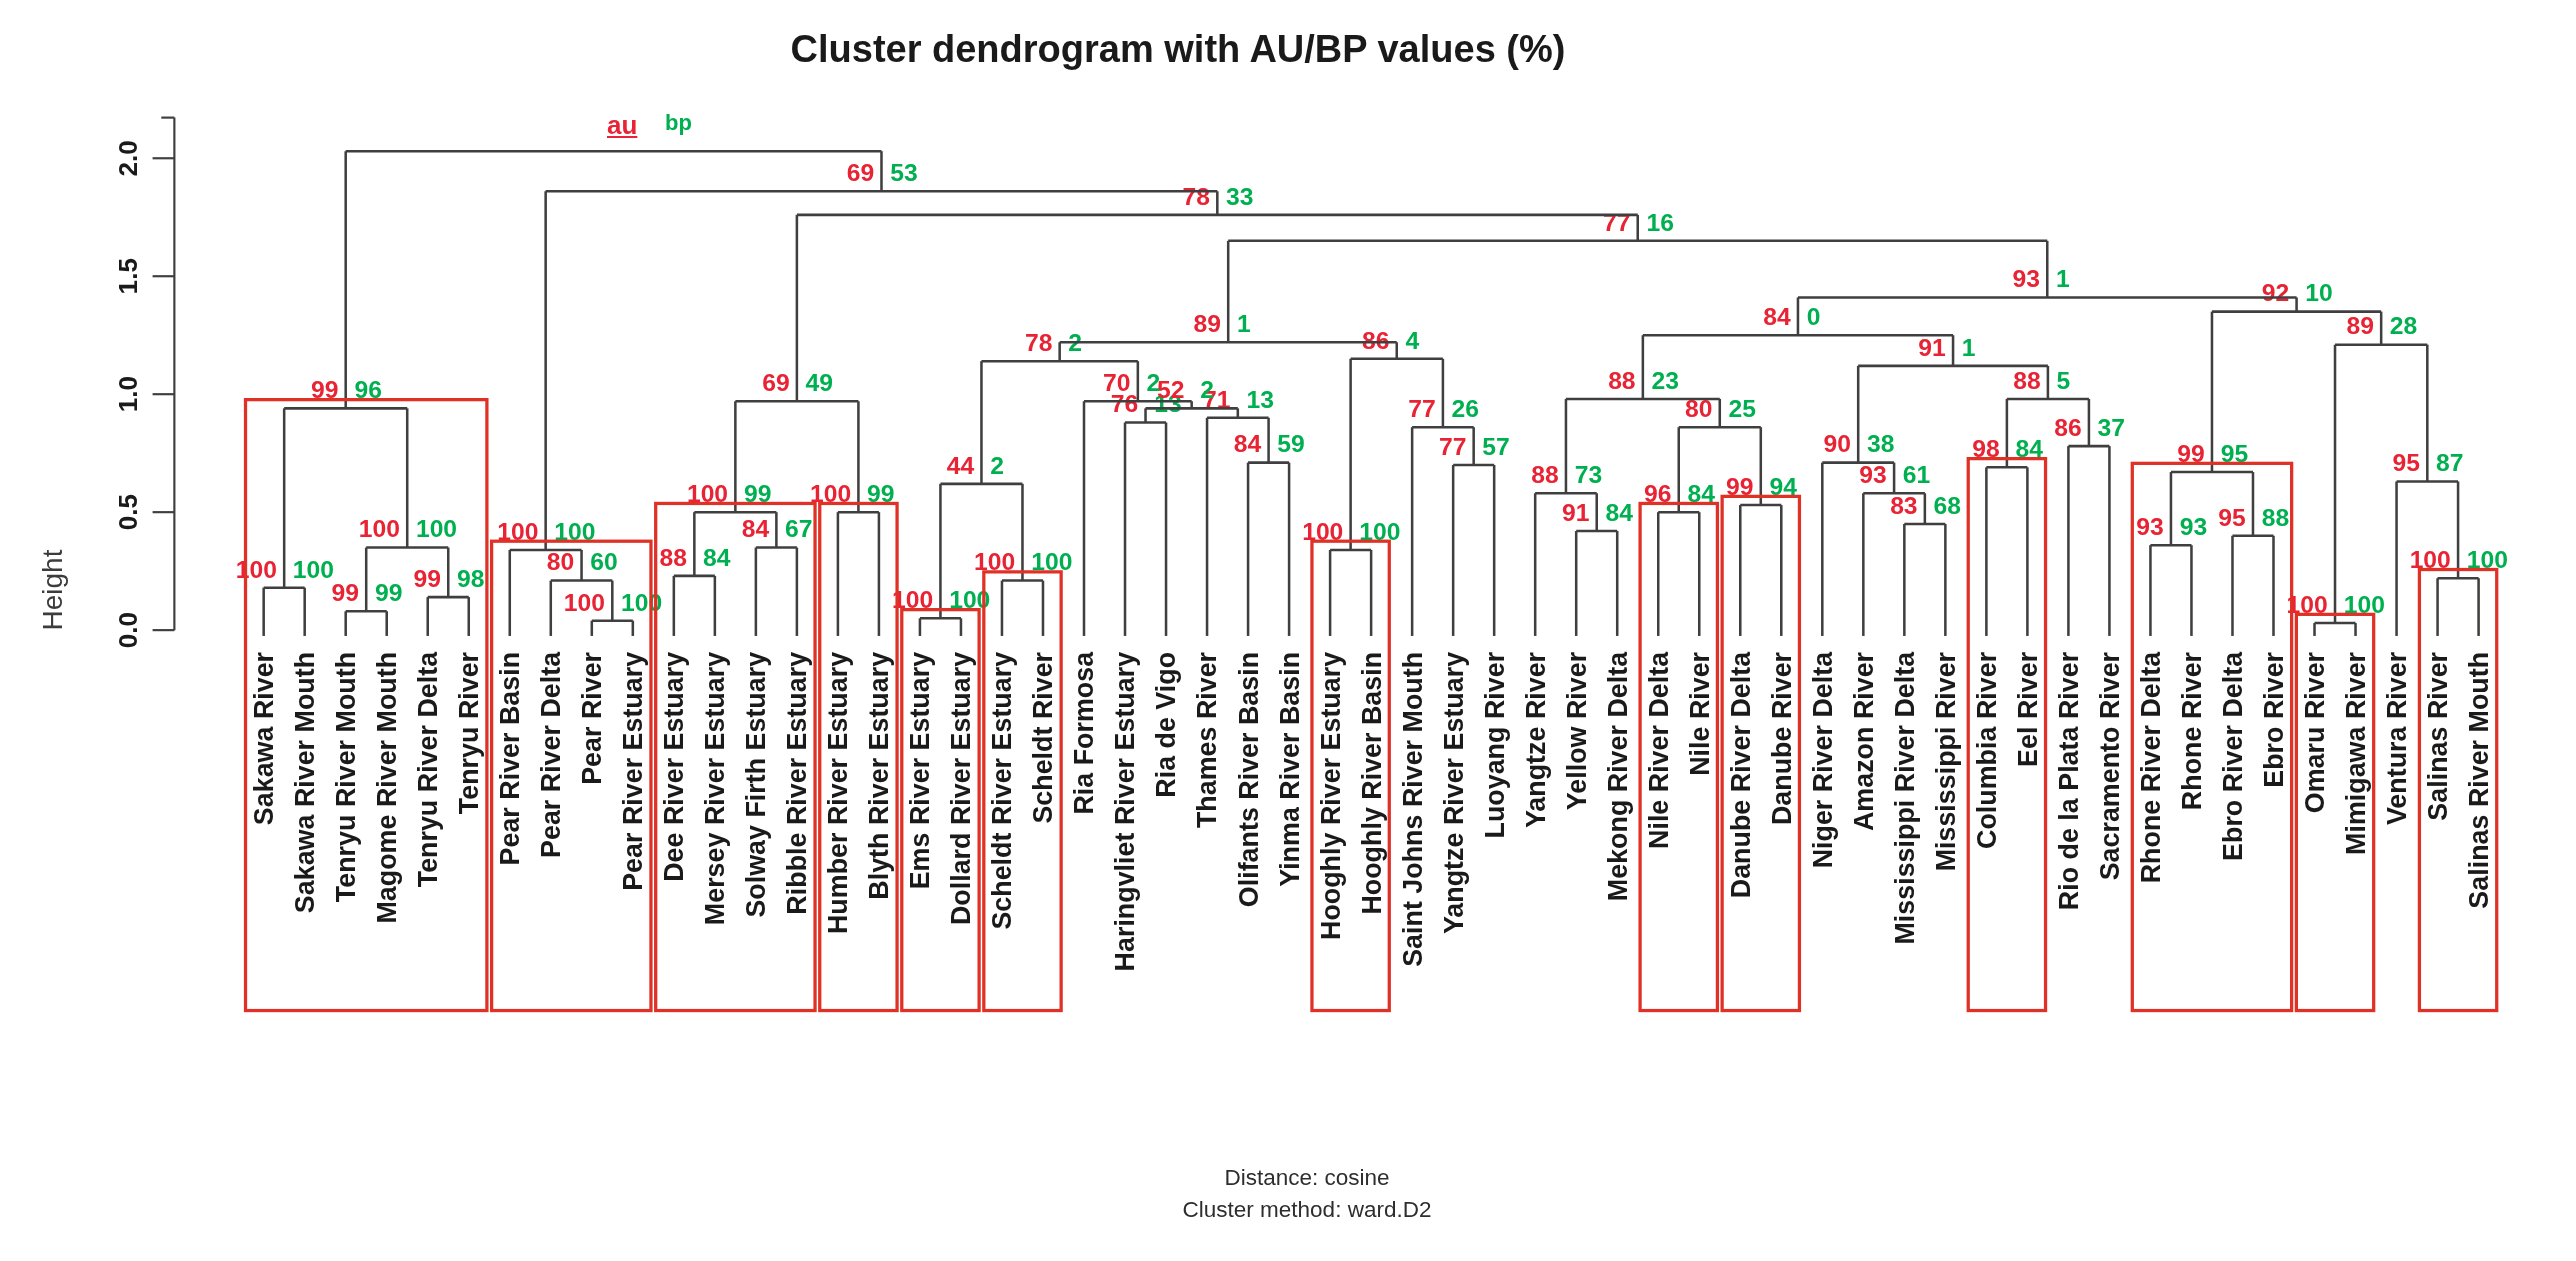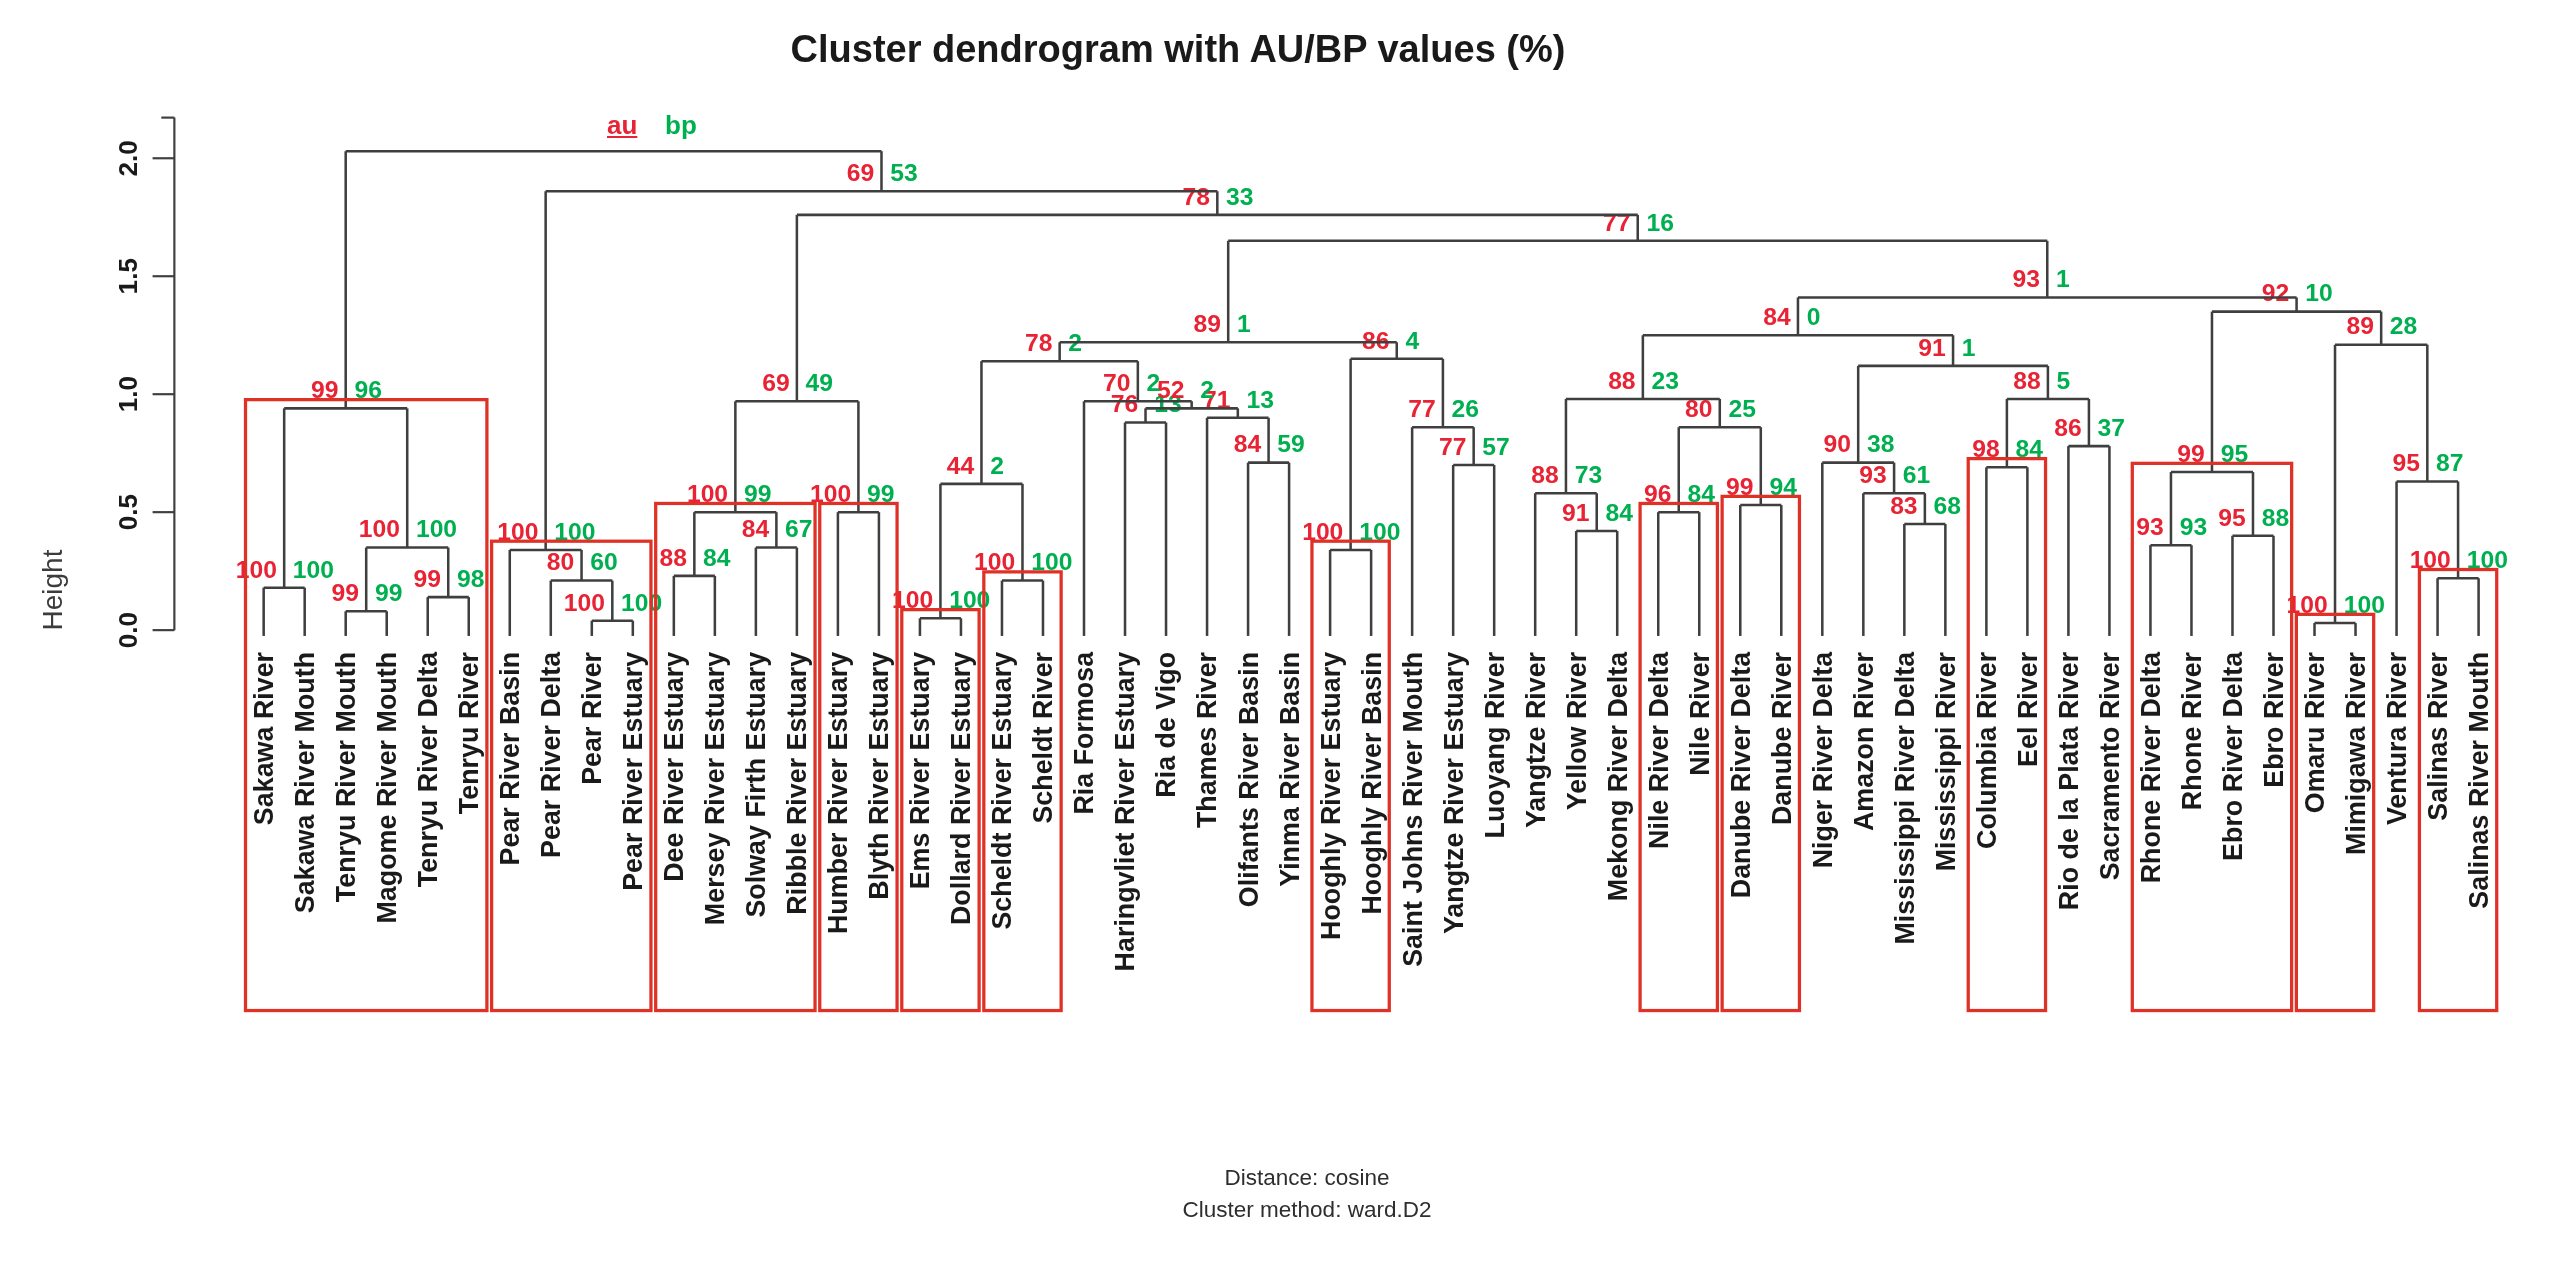--- a/index.html
+++ b/index.html
@@ -1,20 +1,20 @@
 <!DOCTYPE html>
 <html style="font-size:11.6px"><head>
 <meta charset="utf-8">
 <style>
   html,body{margin:0;padding:0;background:#ffffff;}
   body{width:2576px;height:1261px;position:relative;font-family:"Liberation Sans",sans-serif;overflow:hidden;}
   .abs{position:absolute;}
   #chart-title{left:0;top:28px;width:2356px;text-align:center;font-size:38px;font-weight:bold;color:#1a1a1a;letter-spacing:0px;}
   #legend-au{left:607px;top:110px;font-size:26px;font-weight:bold;text-decoration:underline;}
-  #legend-bp{left:665px;top:110px;font-size:26px;font-weight:bold;}
+  #legend-bp{left:665px;top:110px;font-size:22px;font-weight:bold;}
   #y-label{left:13px;top:574px;font-size:28px;color:#3c3c3c;transform:rotate(-90deg);transform-origin:center;}
   #footer{left:0;top:1162px;width:2614px;text-align:center;color:#2e2e2e;}
   #footer .fl{font-size:22.5px;line-height:32px;}
   svg{position:absolute;left:0;top:0;}
 </style>
 </head>
 <body>
 
 <svg id="plot" width="2576" height="1261" viewBox="0 0 3548 1737">
     <line x1="240" y1="162" x2="240" y2="868" stroke="#3f3f3f" stroke-width="3"></line>

